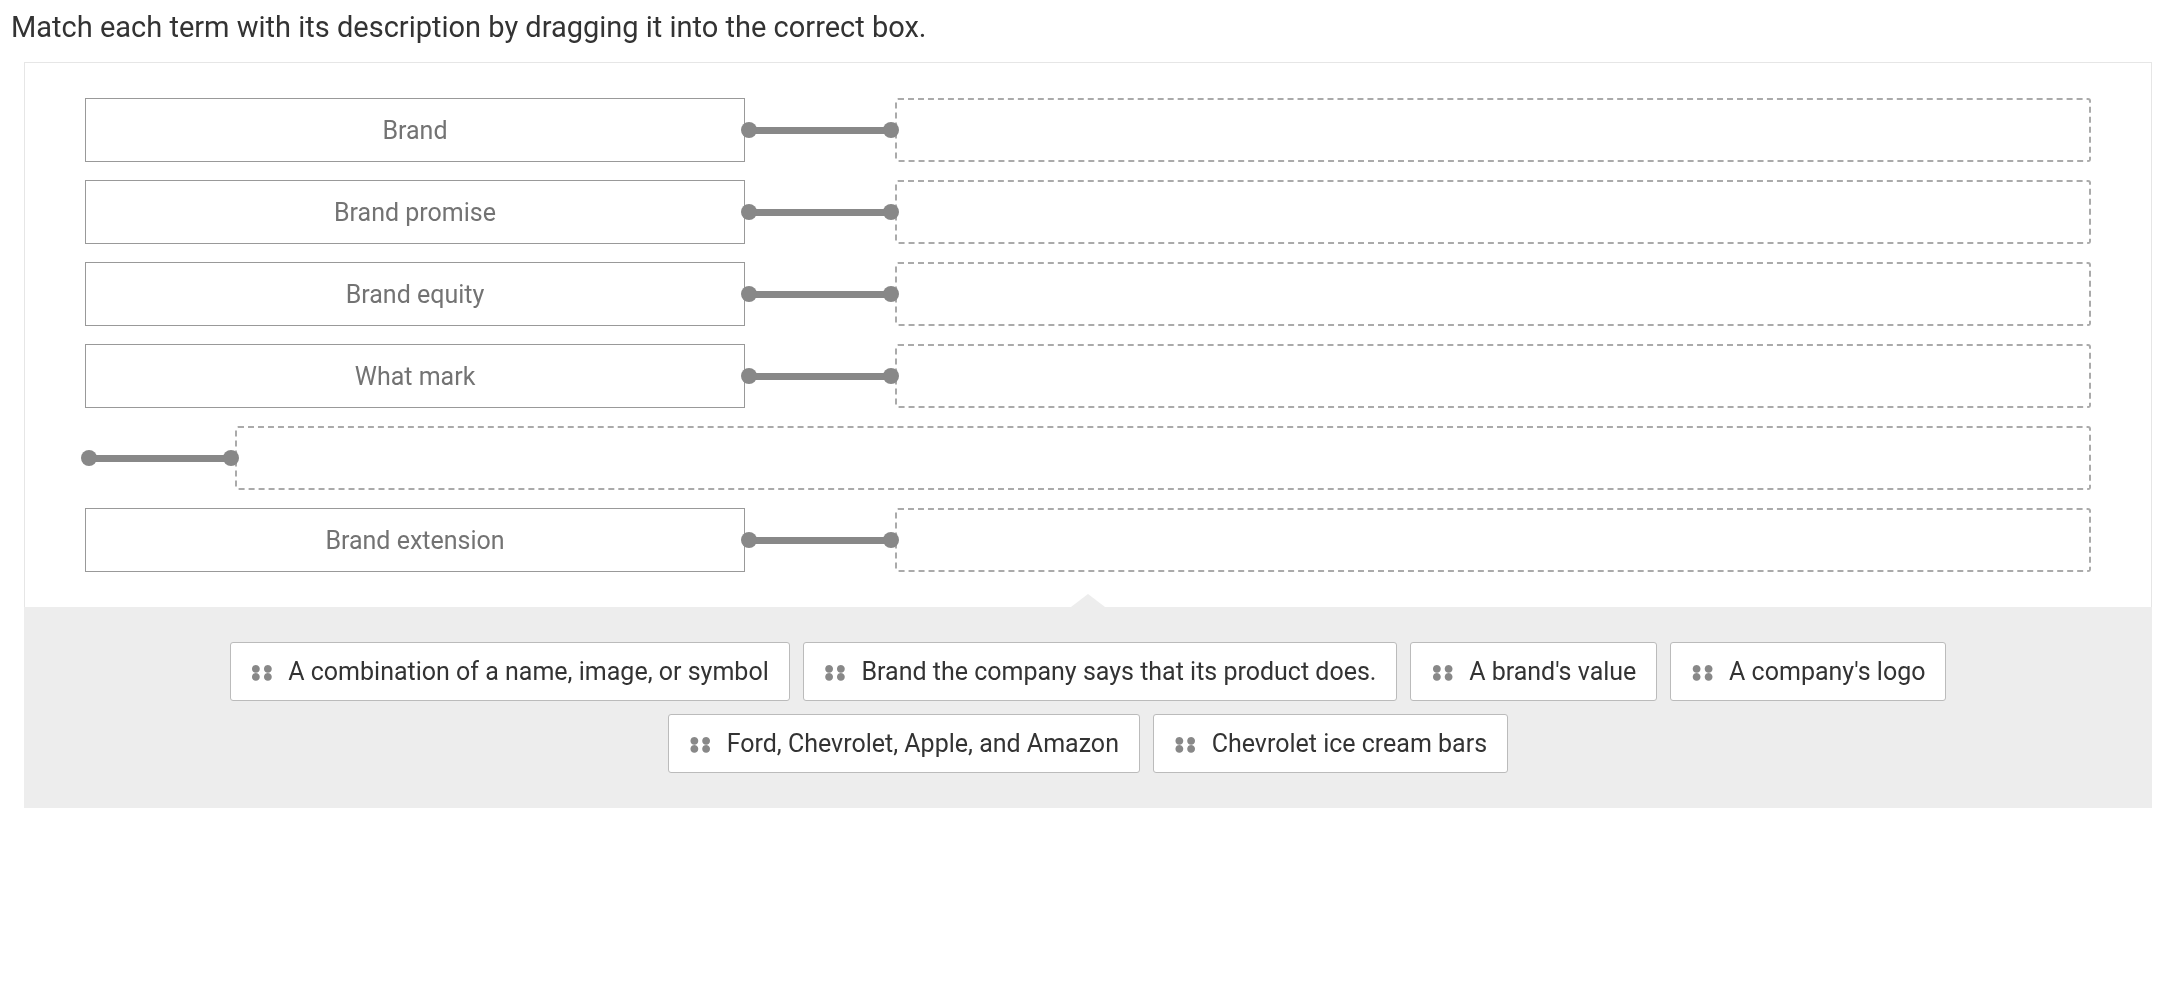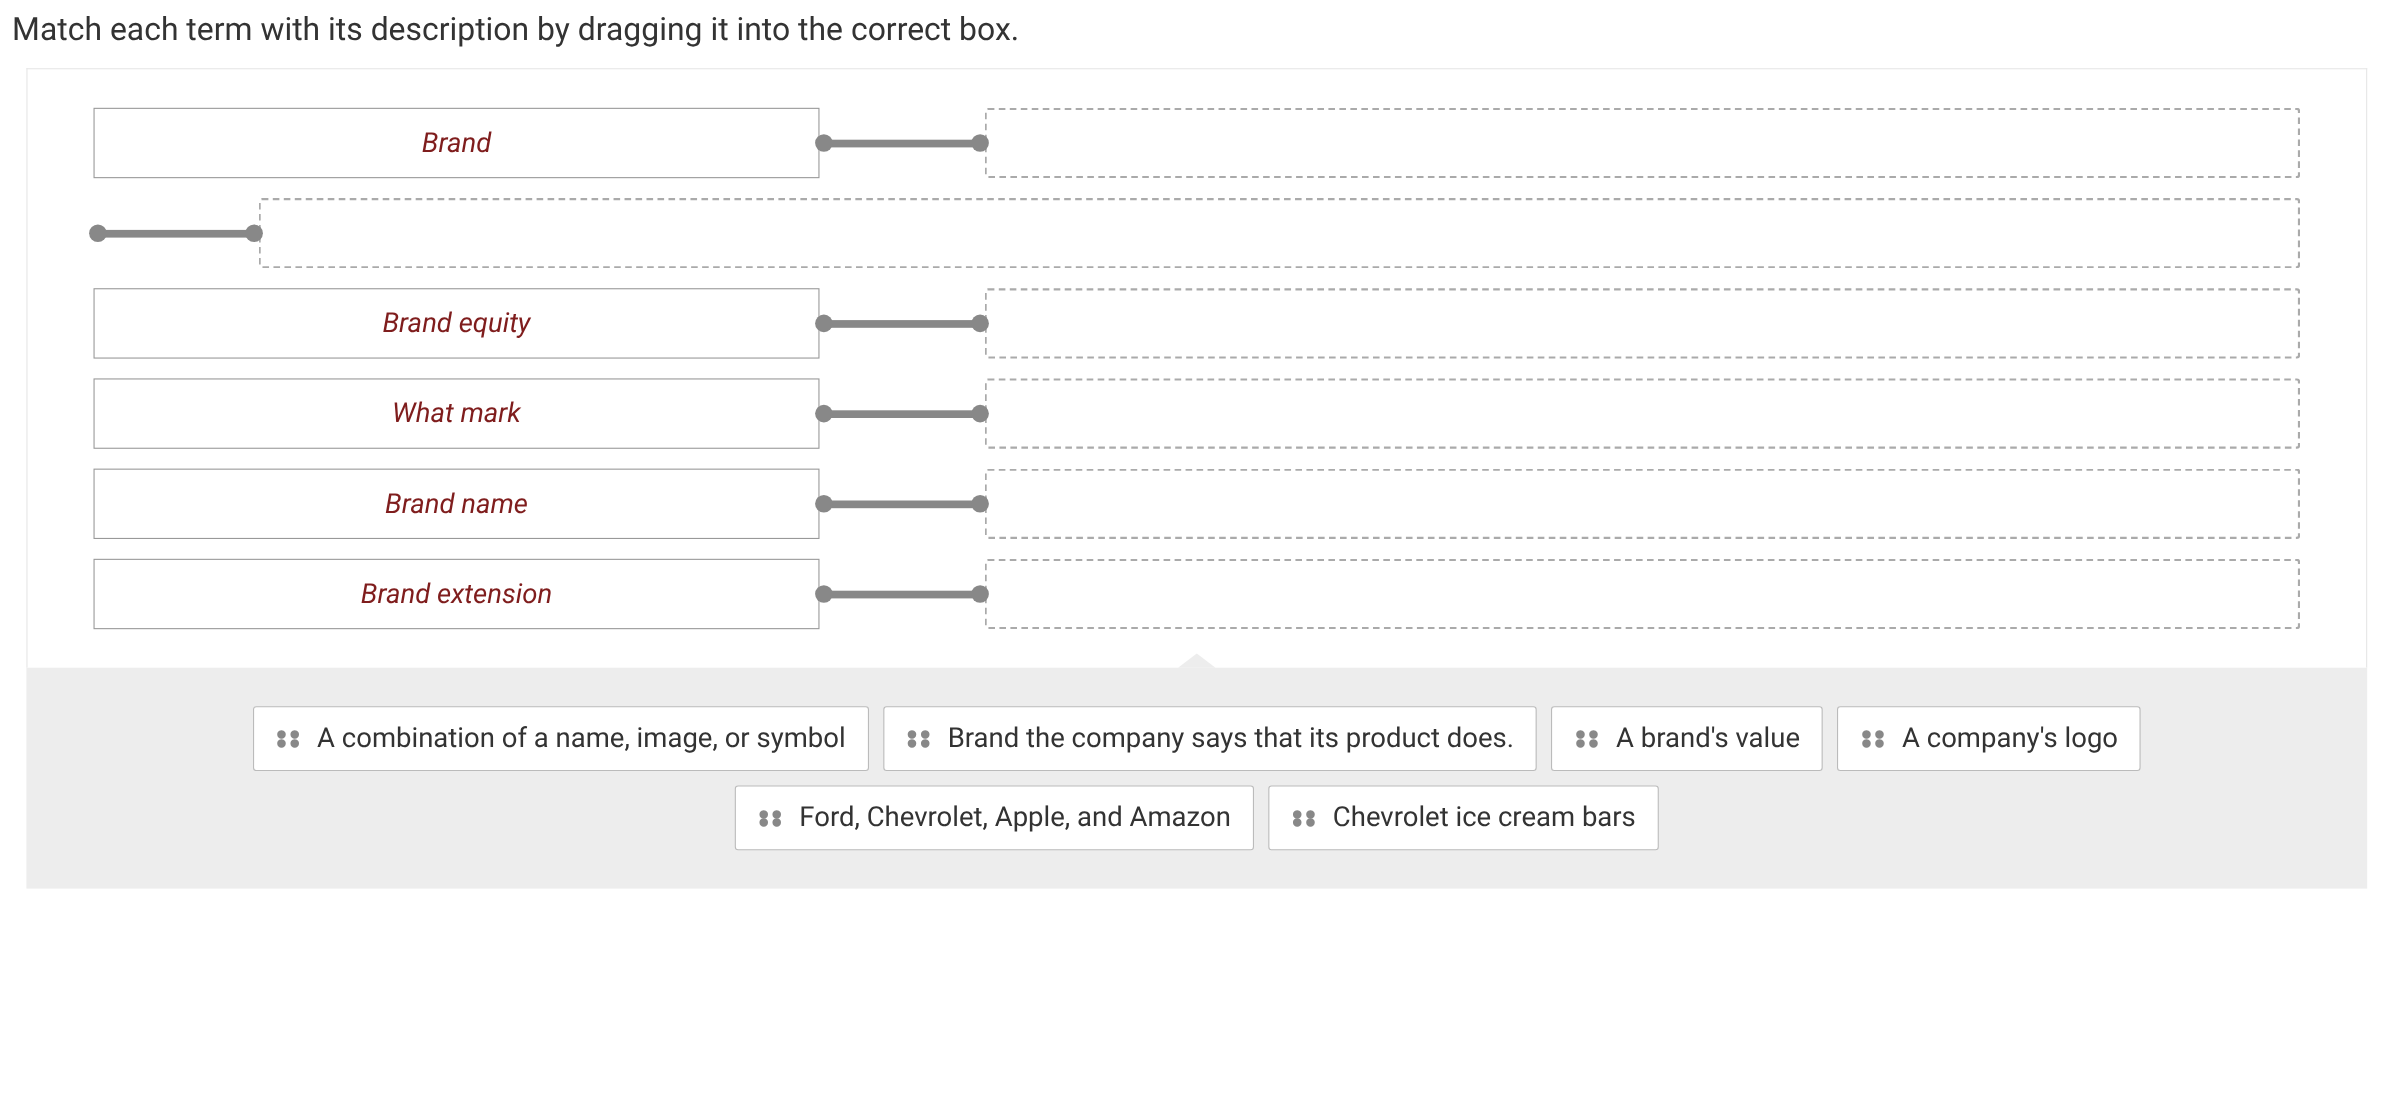--- a/index.html
+++ b/index.html
@@ -42,22 +42,21 @@
     }
     .term-box {
       flex: 0 0 660px;
       height: 64px;
       border: 1px solid #999;
       background: #fff;
       display: flex;
       align-items: center;
       justify-content: center;
       font-size: 25px;
-      color: #7f1d1d;
-      font-style: italic;
+      color: #737373;
     }
     .connector {
       flex: 0 0 150px;
       height: 64px;
       display: flex;
       align-items: center;
       justify-content: center;
       position: relative;
     }
     .connector-line {
@@ -151,20 +150,23 @@
         </div>
         <div class="connector">
           <div class="connector-line"></div>
           <div class="connector-dot left"></div>
           <div class="connector-dot right"></div>
         </div>
         <div class="drop-zone"></div>
       </div>
 
       <div class="match-row">
+        <div class="term-box">
+          <span>Brand promise</span>
+        </div>
         <div class="connector">
           <div class="connector-line"></div>
           <div class="connector-dot left"></div>
           <div class="connector-dot right"></div>
         </div>
         <div class="drop-zone"></div>
       </div>
 
       <div class="match-row">
         <div class="term-box">
@@ -184,23 +186,20 @@
         </div>
         <div class="connector">
           <div class="connector-line"></div>
           <div class="connector-dot left"></div>
           <div class="connector-dot right"></div>
         </div>
         <div class="drop-zone"></div>
       </div>
 
       <div class="match-row">
-        <div class="term-box">
-          <span>Brand name</span>
-        </div>
         <div class="connector">
           <div class="connector-line"></div>
           <div class="connector-dot left"></div>
           <div class="connector-dot right"></div>
         </div>
         <div class="drop-zone"></div>
       </div>
 
       <div class="match-row">
         <div class="term-box">

